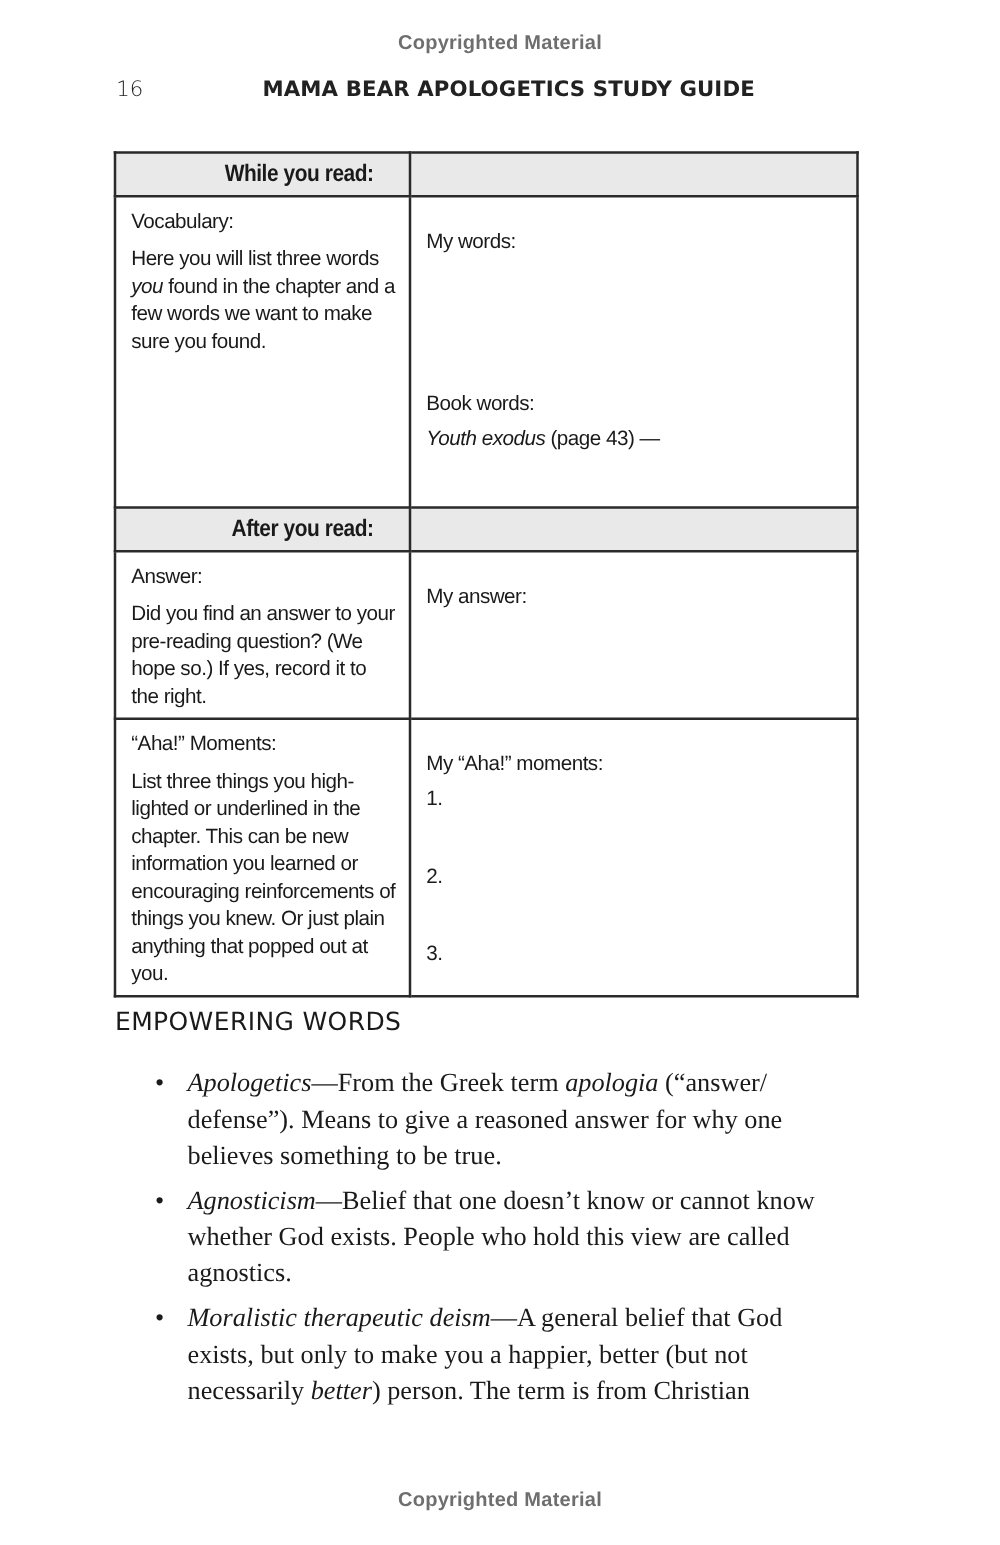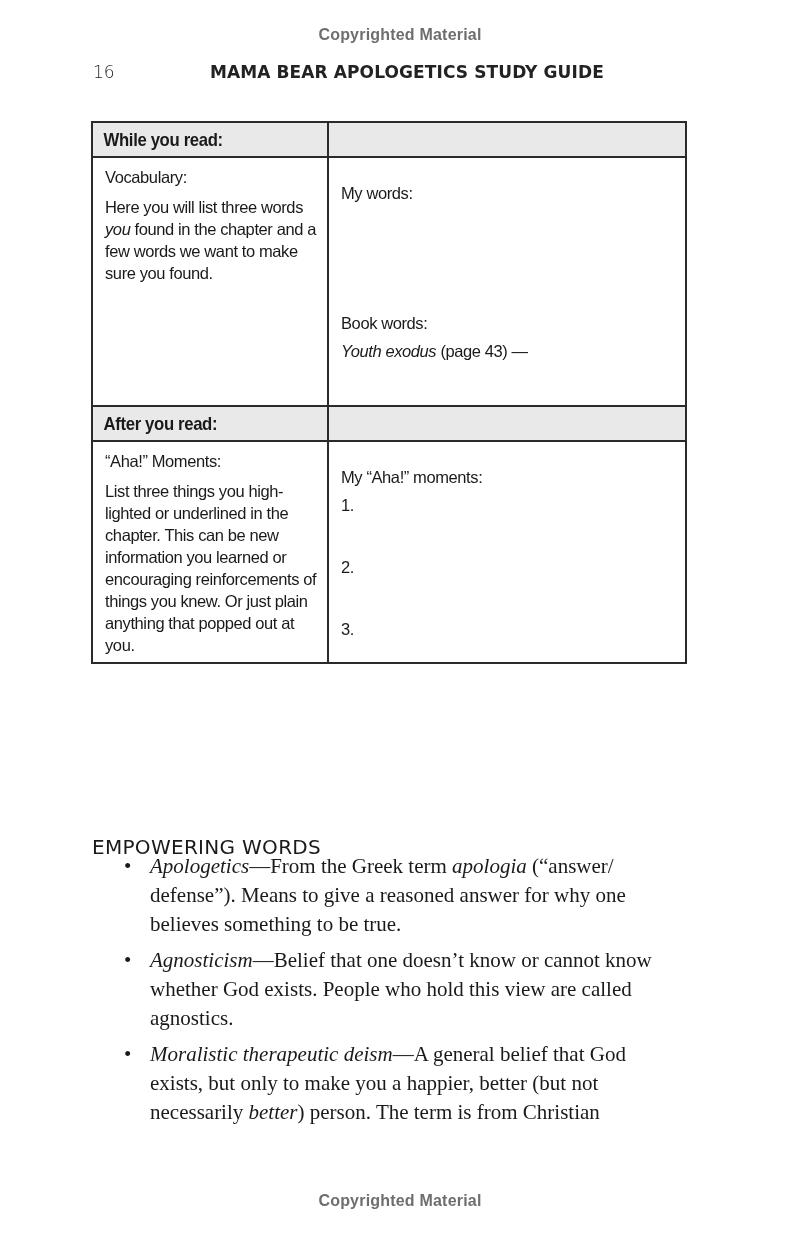--- a/index.html
+++ b/index.html
@@ -24,21 +24,21 @@
     position: absolute; left: 91px; top: 121px; width: 594px;
     border-collapse: collapse; table-layout: fixed;
     font-family: "Liberation Sans", sans-serif; font-size: 16.5px; line-height: 22px;
     color: #1a1a1a;
   }
   table.study col.c1 { width: 236px; }
   table.study col.c2 { width: 358px; }
   table.study td { border: 2px solid #2a2a2a; vertical-align: top; padding: 0; }
   table.study td:first-child { border-right-width: 2.5px; }
 
-  tr.band td { background: #e9e9e9; height: 33px; vertical-align: middle; }
+  tr.band td { background: #e9e9e9; height: 33px; vertical-align: middle; text-align: right; }
   tr.band .band-label {
     display: block; padding-left: 12px;
     font-family: "Liberation Sans Narrow", "Liberation Sans", sans-serif;
     font-size: 19px; font-weight: bold; letter-spacing: -0.4px; transform: scaleX(0.88); transform-origin: left center;
     white-space: nowrap;
   }
 
   .cell-l { padding: 8px 10px 6px 12px; letter-spacing: -0.4px; }
   .cell-r { padding: 24px 10px 6px 12px; letter-spacing: -0.4px; }
   .cell-label { display: block; margin-bottom: 8px; }
@@ -51,21 +51,21 @@
   .book-words { display: block; margin-top: 108px; }
   .book-word-entry { display: block; margin-top: 6px; }
   .book-word-entry i { font-style: italic; }
 
   .aha-num { display: block; }
   .aha-num.n1 { margin-top: 6px; }
   .aha-num.n2 { margin-top: 40px; }
   .aha-num.n3 { margin-top: 40px; }
 
   .section-title {
-    position: absolute; left: 92px; top: 818px;
+    position: absolute; left: 92px; top: 788px;
     font-family: "DejaVu Sans", sans-serif; font-size: 20px; letter-spacing: 0.3px;
     color: #1a1a1a; font-weight: normal;
   }
 
   ul.defs {
     position: absolute; left: 122px; top: 852px; width: 540px; margin: 0; padding: 0;
     list-style: none;
     font-family: "DejaVu Serif", "Liberation Serif", serif; font-size: 19.5px; line-height: 29px;
     color: #1a1a1a;
   }
@@ -109,20 +109,33 @@
           <span class="book-word-entry"><i>Youth exodus</i><span> (page 43) —</span></span>
         </div>
       </td>
     </tr>
     <tr class="band">
       <td>
           <span class="band-label">After you read:</span>
         </td>
       <td></td>
     </tr>
+    <tr class="answer">
+      <td>
+        <div class="cell-l">
+          <span class="cell-label">Answer:</span>
+          <span class="cell-text">Did you find an answer to your pre-reading question? (We hope so.) If yes, record it to the right.</span>
+        </div>
+      </td>
+      <td>
+        <div class="cell-r">
+          <span class="cell-text">My answer:</span>
+        </div>
+      </td>
+    </tr>
     <tr class="aha">
       <td>
         <div class="cell-l">
           <span class="cell-label">“Aha!” Moments:</span>
           <span class="cell-text">List three things you high-lighted or underlined in the chapter. This can be new information you learned or encouraging reinforcements of things you knew. Or just plain anything that popped out at you.</span>
         </div>
       </td>
       <td>
         <div class="cell-r">
           <span class="cell-text">My “Aha!” moments:</span>

